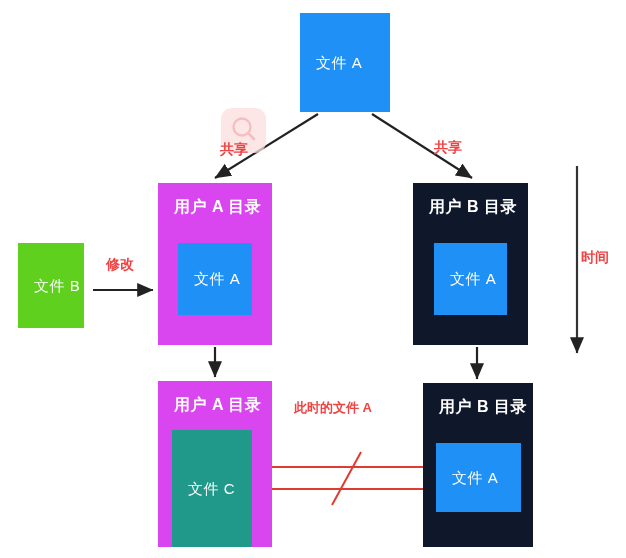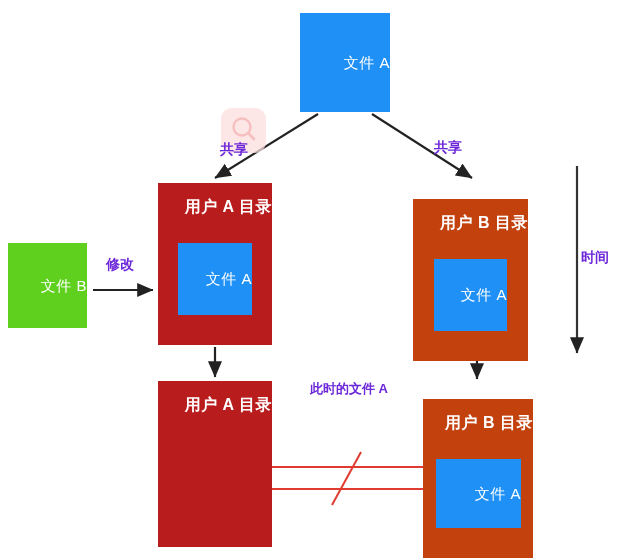--- a/index.html
+++ b/index.html
@@ -20,45 +20,46 @@
   .box {
     position: absolute;
     box-sizing: border-box;
     color: #ffffff;
     display: block;
   }
   .box-label {
     position: absolute;
     left: 0;
     width: 100%;
-    text-align: right;
+    text-align: left;
     color: #ffffff;
     font-weight: bold;
     letter-spacing: 0.5px;
     white-space: nowrap;
+    padding-left: 16px;
   }
   .dir-label {
     top: 14px;
     font-size: 16px;
   }
   .file-center {
     top: 50%;
     transform: translateY(-50%);
     font-size: 15px;
     font-weight: normal;
   }
   .blue    { background: #1f90f5; }
-  .orange  { background: #b91c1c; }
-  .pink    { background: #c2410c; margin-top: 16px; }
+  .orange  { background: #d946ef; }
+  .pink    { background: #0f172a; }
   .green   { background: #5fd01d; }
   .teal    { background: #20998a; }
 
   .red-text {
     position: absolute;
-    color: #6d28d9;
+    color: #ef4444;
     font-weight: bold;
     font-size: 14px;
     white-space: nowrap;
   }
   .red-text.small {
     font-size: 13px;
     line-height: 20px;
   }
   svg.layer {
     position: absolute;
@@ -125,38 +126,41 @@
     </div>
   </div>
 
   <div class="box pink" style="left:413px; top:183px; width:115px; height:162px;">
     <span class="box-label dir-label">用户 B 目录</span>
     <div class="box blue" style="left:21px; top:60px; width:73px; height:72px;">
       <span class="box-label file-center">文件 A</span>
     </div>
   </div>
 
-  <div class="box green" style="left:8px; top:243px; width:79px; height:85px;">
+  <div class="box green" style="left:18px; top:243px; width:66px; height:85px;">
     <span class="box-label file-center">文件 B</span>
   </div>
 
   <div class="box orange" style="left:158px; top:381px; width:114px; height:166px;">
     <span class="box-label dir-label">用户 A 目录</span>
+    <div class="box teal" style="left:14px; top:49px; width:80px; height:117px;">
+      <span class="box-label file-center">文件 C</span>
+    </div>
   </div>
 
   <div class="box pink" style="left:423px; top:383px; width:110px; height:164px;">
     <span class="box-label dir-label">用户 B 目录</span>
     <div class="box blue" style="left:13px; top:60px; width:85px; height:69px;">
       <span class="box-label file-center">文件 A</span>
     </div>
   </div>
 
   <div class="red-text" style="left:220px; top:141px;">共享</div>
 
   <div class="red-text" style="left:434px; top:139px;">共享</div>
 
   <div class="red-text" style="left:106px; top:256px;text-align:right;">修改</div>
 
   <div class="red-text" style="left:581px; top:249px;">时间</div>
 
-  <div class="red-text small" style="left:294px; top:379px;margin-left:16px;">此时的文件 A</div>
+  <div class="red-text small" style="left:294px; top:398px;">此时的文件 A</div>
 
 </div>
 
 </body></html>

